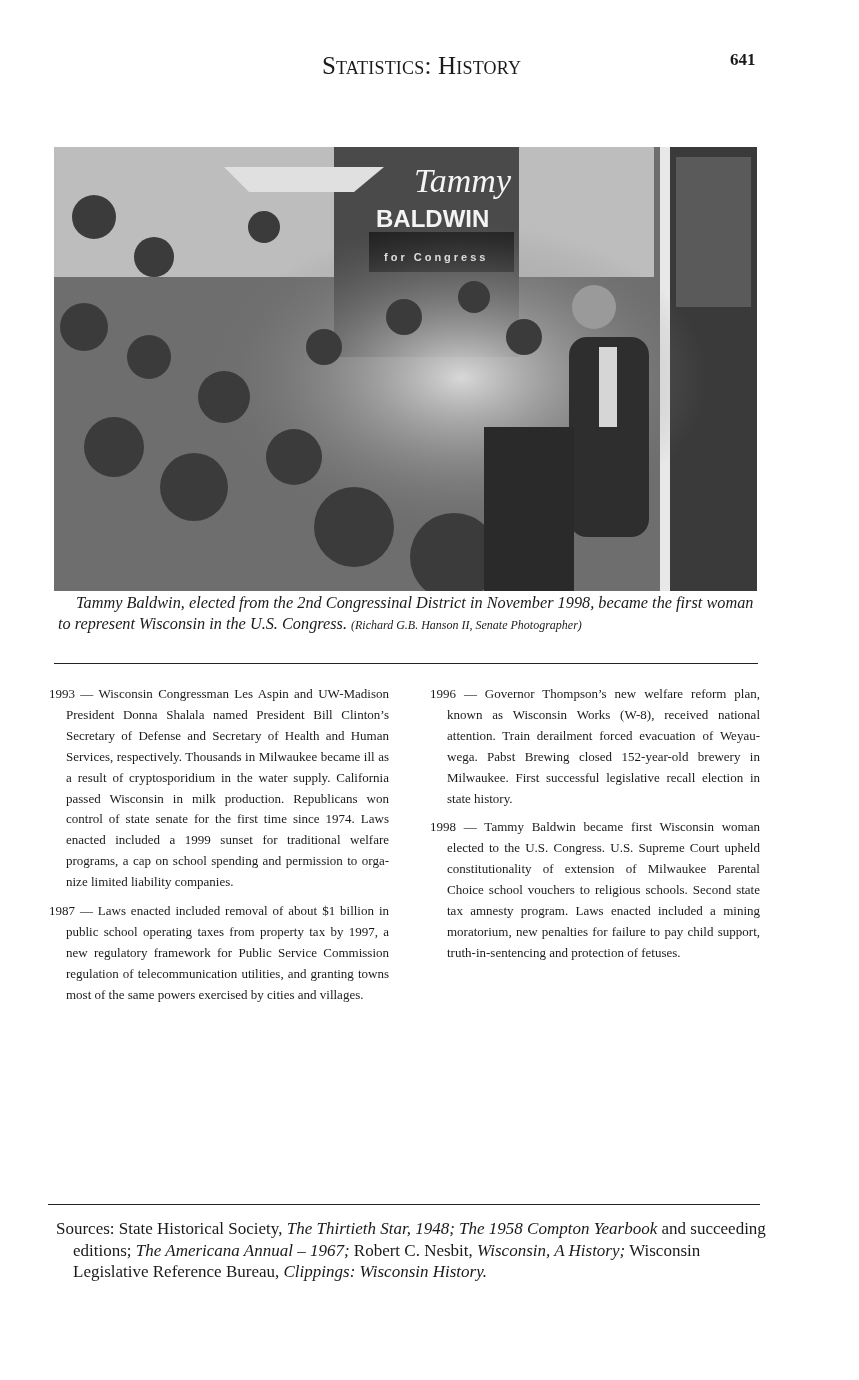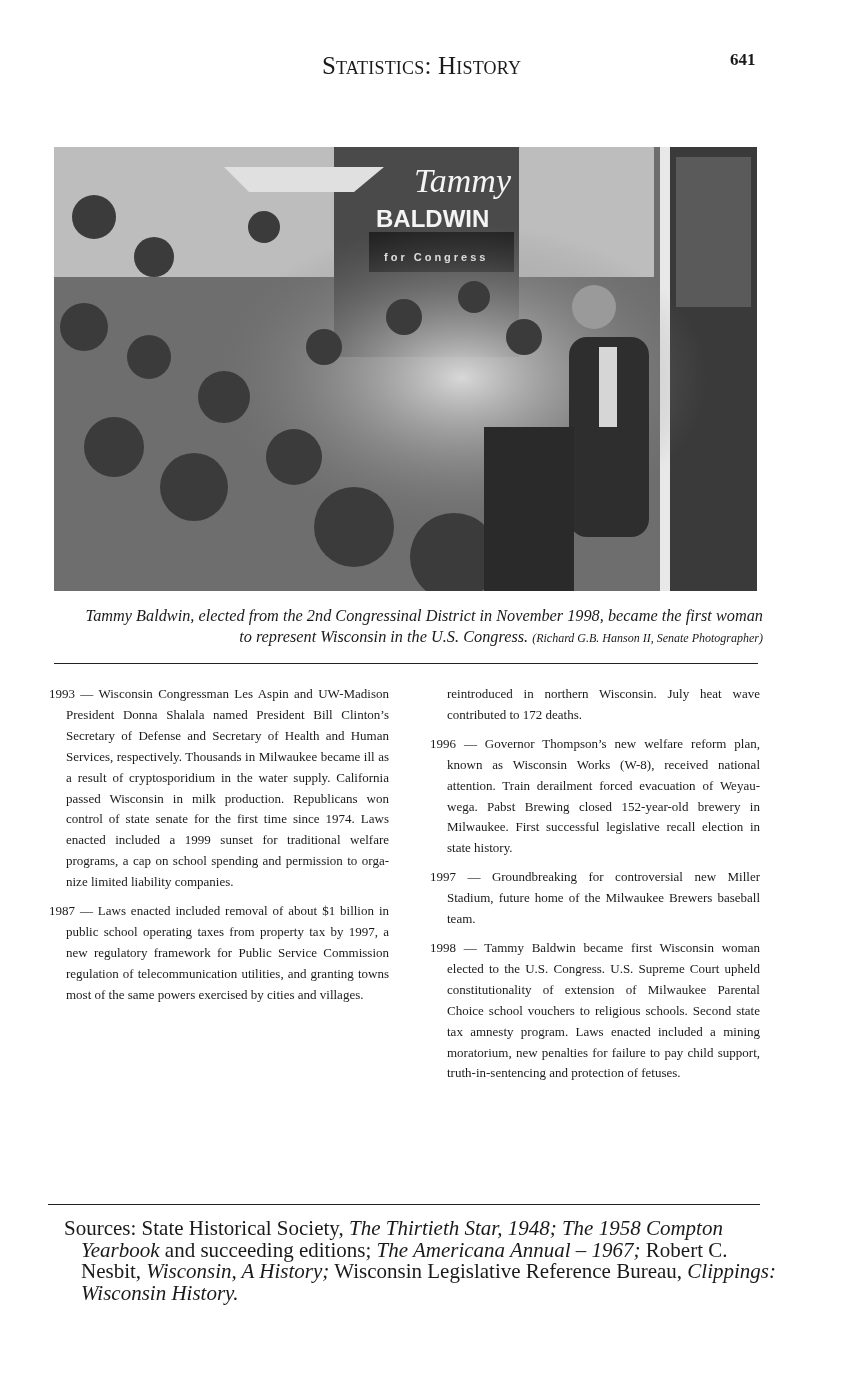--- a/index.html
+++ b/index.html
@@ -3,28 +3,28 @@
   <meta charset="utf-8">
   <style>
     html, body { margin: 0; padding: 0; background: #ffffff; }
     body { width: 859px; height: 1380px; position: relative; overflow: hidden;
       font-family: "Liberation Serif", "DejaVu Serif", serif; color: #1a1a1a; }
     .running-head { position: absolute; top: 52px; left: 322px; font-size: 25px; letter-spacing: 0.2px; }
     .running-head .sc { font-variant: small-caps; }
     .page-number { position: absolute; top: 50px; left: 730px; font-size: 17px; font-weight: bold; }
     .photo { position: absolute; left: 54px; top: 147px; width: 703px; height: 444px; background: #7a7a7a; overflow: hidden; }
     .photo svg { display: block; }
-    .caption { position: absolute; left: 58px; top: 605px; width: 705px; font-size: 16.3px; line-height: 21px; font-style: italic; text-align: right; }
+    .caption { position: absolute; left: 58px; top: 592px; width: 705px; font-size: 16.3px; line-height: 21px; font-style: italic; }
     .caption .indent { padding-left: 18px; }
     .caption .credit { font-size: 12px; margin-left: 4px; }
     .rule { position: absolute; height: 0; border-top: 1.6px solid #222; }
     .col { position: absolute; width: 340px; font-size: 13px; line-height: 20.9px; text-align: justify; }
     .entry { margin: 0 0 8px 0; padding-left: 17px; text-indent: -17px; hyphens: manual; }
     .entry.cont { text-indent: 0; }
-    .sources { position: absolute; left: 64px; top: 1218px; width: 712px; font-size: 21px; line-height: 21.5px; padding-left: 17px; text-indent: -17px; box-sizing: border-box; }
+    .sources { position: absolute; left: 56px; top: 1218px; width: 712px; font-size: 17px; line-height: 21.5px; padding-left: 17px; text-indent: -17px; box-sizing: border-box; }
     .sources i { font-style: italic; }
   </style>
 </head>
 <body>
 
 <div class="running-head"><span class="sc">Statistics</span><span>: </span><span class="sc">History</span></div>
 <div class="page-number">641</div>
 
 <div class="photo">
   <svg width="703" height="444" viewBox="0 0 703 444" xmlns="http://www.w3.org/2000/svg">
@@ -75,21 +75,19 @@
 <div class="caption"><span class="indent">Tammy Baldwin, elected from the 2nd Congressinal District in November 1998, became the first woman to represent Wisconsin in the U.S. Congress.</span><span class="credit">(Richard G.B. Hanson II, Senate Photographer)</span></div>
 
 <div class="rule" style="left:54px; top:663px; width:704px;"></div>
 
 <div class="col" style="left:49px; top:684px;">
   <p class="entry">1993 — Wisconsin Congressman Les Aspin and UW-Madison President Donna Shalala named President Bill Clinton’s Secretary of Defense and Secretary of Health and Human Services, respectively. Thousands in Milwaukee became ill as a result of cryptosporidium in the water sup­ply. California passed Wisconsin in milk production.  Republicans won control of state senate for the first time since 1974. Laws enacted included a 1999 sunset for traditional welfare programs, a cap on school spending and permission to orga­nize limited liability companies.</p>
   <p class="entry">1987 — Laws enacted included removal of about $1 billion in public school operating taxes from property tax by 1997, a new reg­ulatory framework for Public Service Commission regulation of telecommu­nication utilities, and granting towns most of the same powers exercised by cities and villages.</p>
 </div>
 
 <div class="col" style="left:430px; top:684px; width:330px;">
-  <p class="entry cont" style="padding-left:17px;">reintroduced in northern Wisconsin.  July heat wave contributed to 172 deaths.</p>
   <p class="entry">1996 — Governor Thompson’s new welfare reform plan, known as Wisconsin Works (W-8), received national attention.  Train derailment forced evacuation of Weyau­wega.  Pabst Brewing closed 152-year-old brewery in Milwaukee.  First successful legislative recall election in state history.</p>
-  <p class="entry">1997 — Groundbreaking for controversial new Miller Stadium, future home of the Milwaukee Brewers baseball team.</p>
   <p class="entry">1998 — Tammy Baldwin became first Wis­consin woman elected to the U.S. Con­gress.  U.S. Supreme Court upheld consti­tutionality of extension of Milwaukee Parental Choice school vouchers to religious schools.   Second state tax amnesty program.  Laws enacted included a mining moratorium, new penalties for failure to pay child support, truth-in-sen­tencing and protection of fetuses.</p>
 </div>
 
 <div class="rule" style="left:48px; top:1204px; width:712px;"></div>
 
 <div class="sources"><span>Sources: State Historical Society, </span><i>The Thirtieth Star, 1948; The 1958 Compton Yearbook</i><span> and succeeding editions; </span><i>The Americana Annual – 1967;</i><span> Robert C. Nesbit, </span><i>Wisconsin, A History;</i><span> Wisconsin Legislative Reference Bureau, </span><i>Clippings: Wisconsin History.</i></div>
 
 </body></html>

